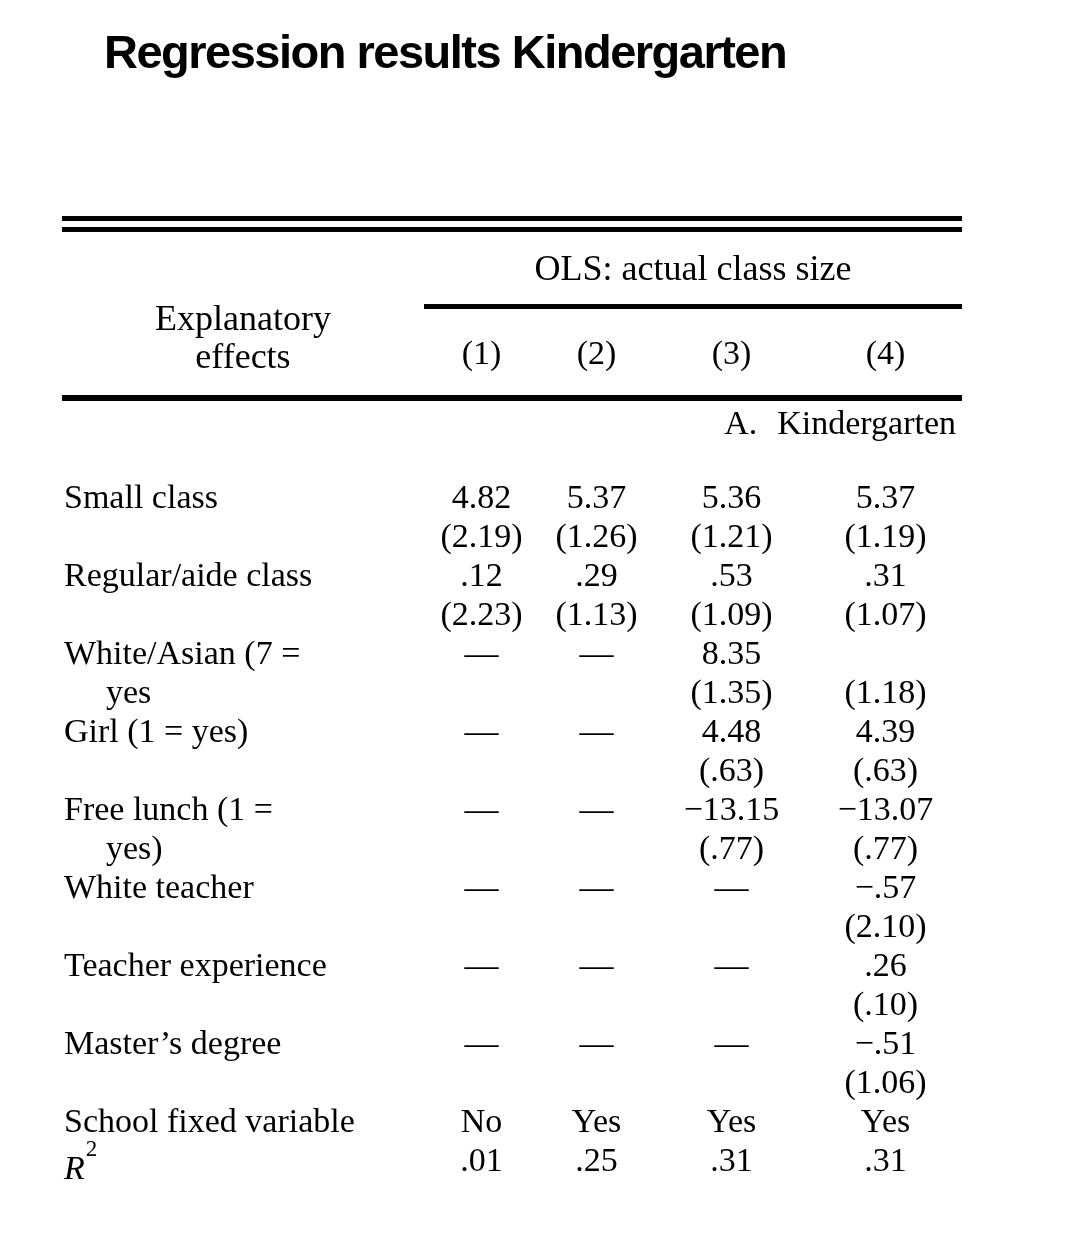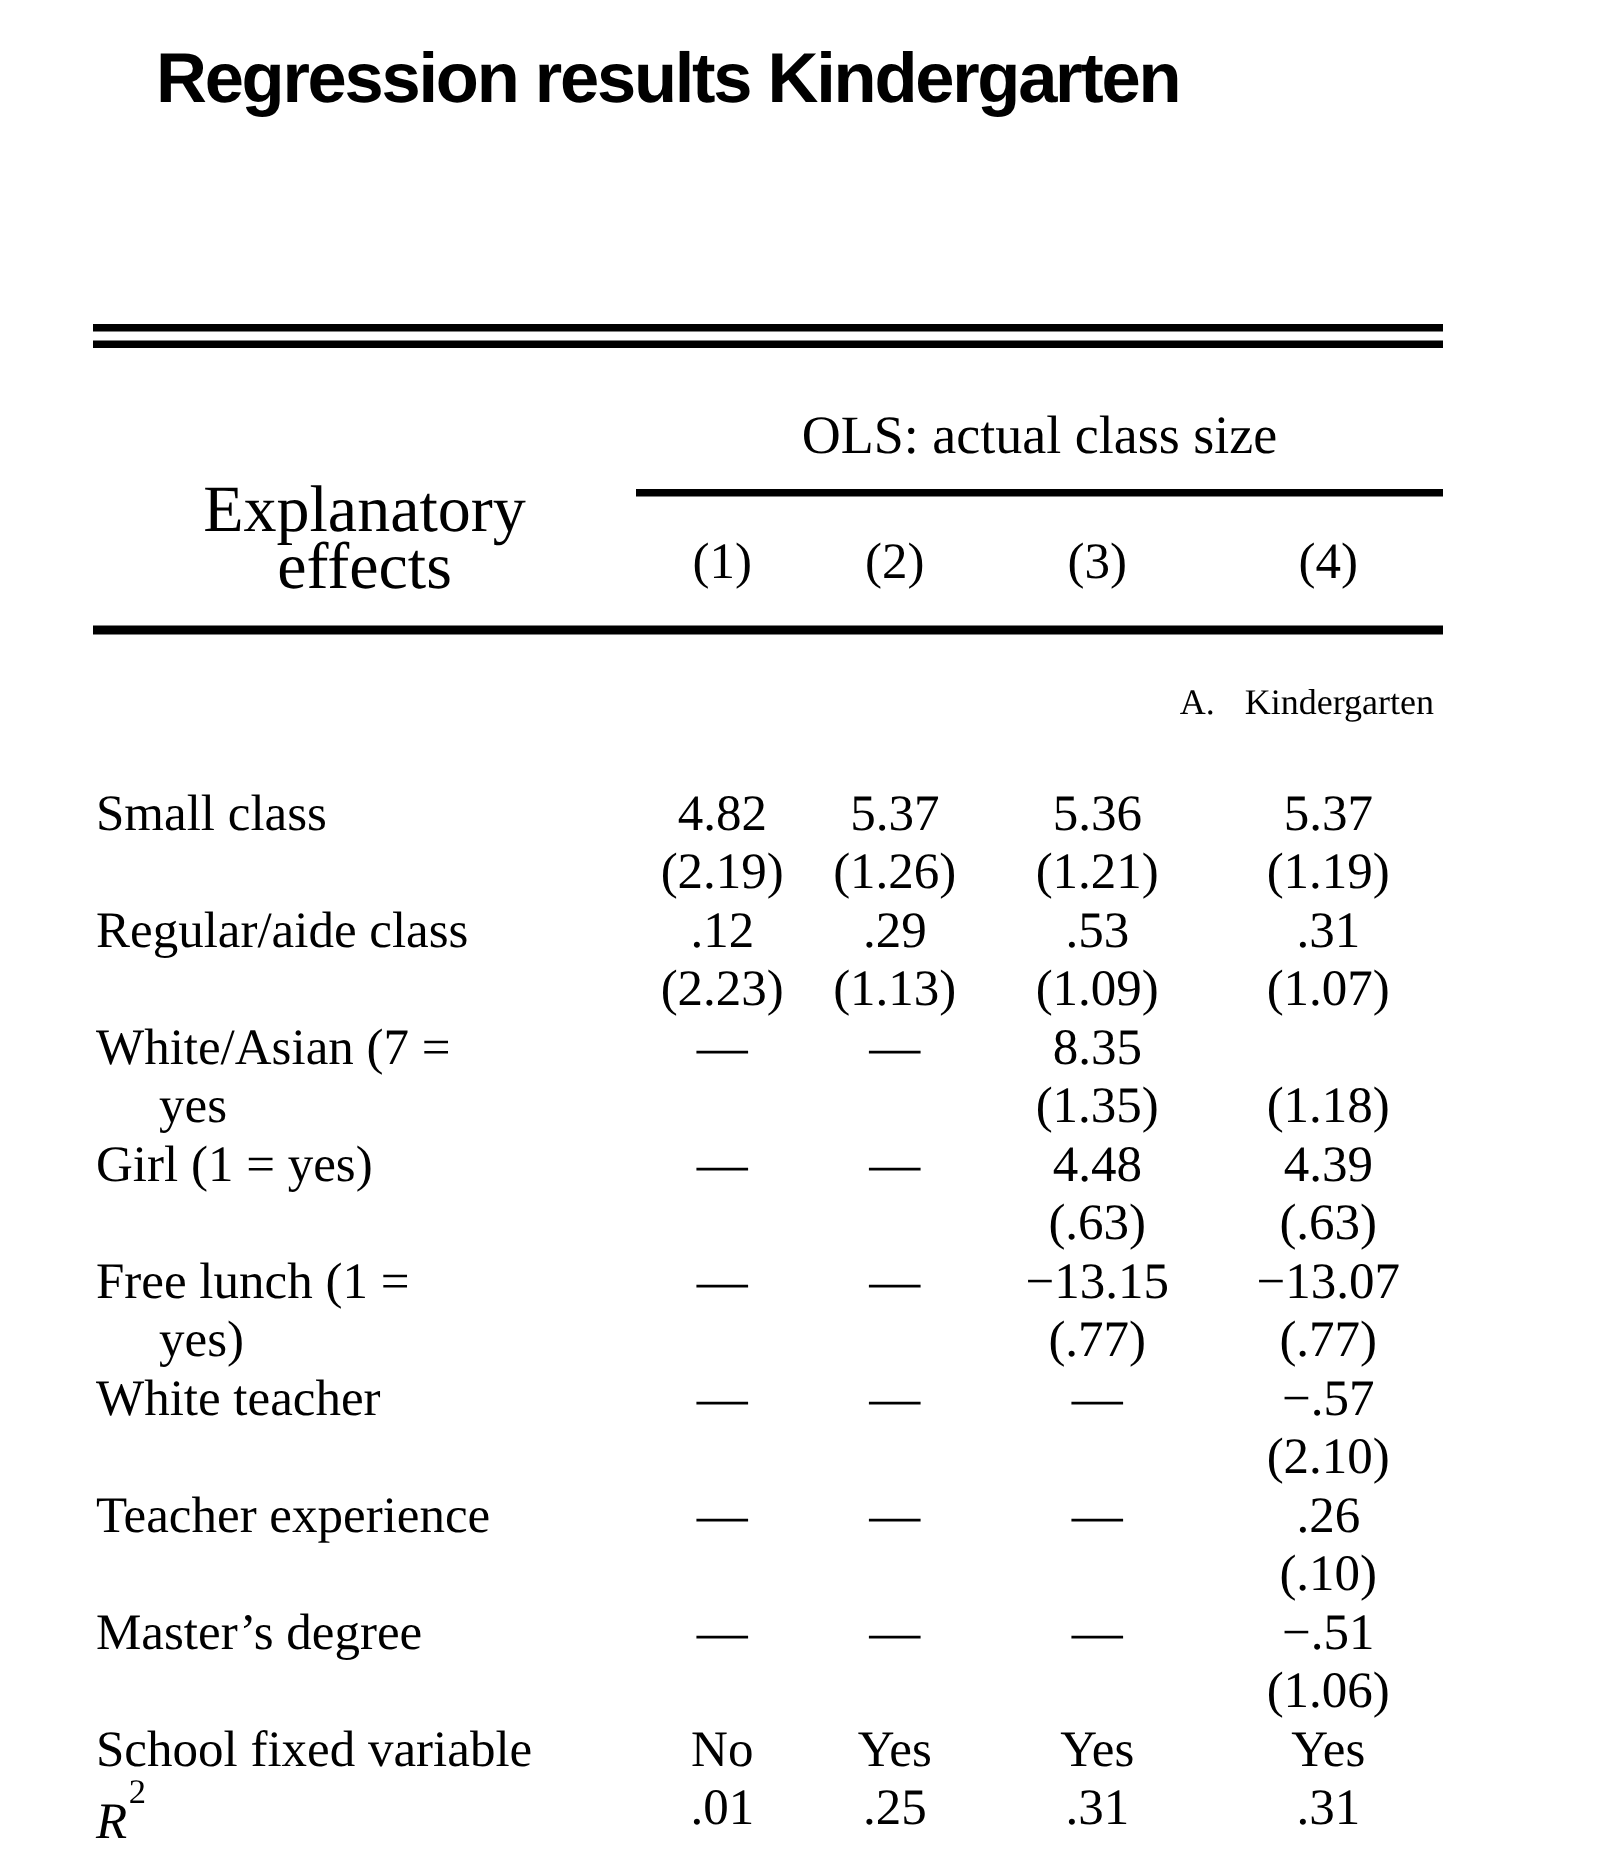--- a/index.html
+++ b/index.html
@@ -40,25 +40,25 @@
   .dbl-gap { height: 6px; }
 
   .thead { position: relative; padding-top: 14px; }
 
   .stub-head {
     position: absolute;
     left: 0;
     bottom: 0;
     width: 362px;
     text-align: center;
-    font-size: 44px;
+    font-size: 36px;
     line-height: 38px;
   }
 
-  .spanner-area { margin-left: 362px; margin-top: 22px; }
+  .spanner-area { margin-left: 362px; }
 
   .ols-label {
     text-align: center;
     font-size: 36px;
     line-height: 44px;
   }
 
   .ols-rule { height: 5px; background: #000000; margin-top: 14px; }
 
   .col-heads {
@@ -68,24 +68,23 @@
   }
   .col-heads .ch {
     text-align: center;
     font-size: 34px;
     line-height: 44px;
   }
 
   .thick-rule { margin-top: 20px; }
 
   .panel-label {
-    margin-top: 24px;
     text-align: right;
     padding-right: 6px;
-    font-size: 24px;
+    font-size: 34px;
     line-height: 44px;
   }
   .panel-label .panel-prefix { margin-right: 20px; }
 
   .tbody { margin-top: 32px; }
 
   .trow {
     display: grid;
     grid-template-columns: 362px 115px 115px 155px 153px;
     font-size: 34px;

